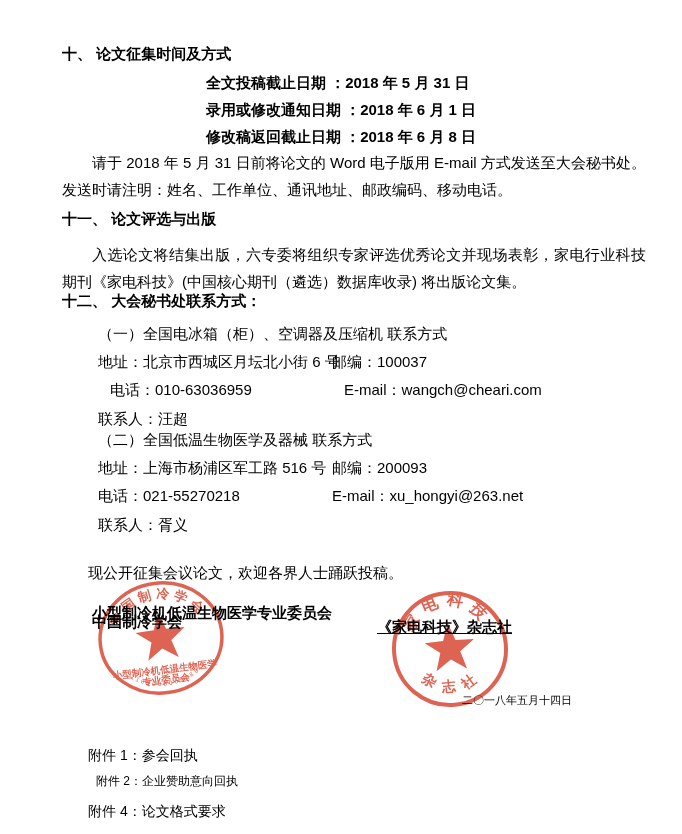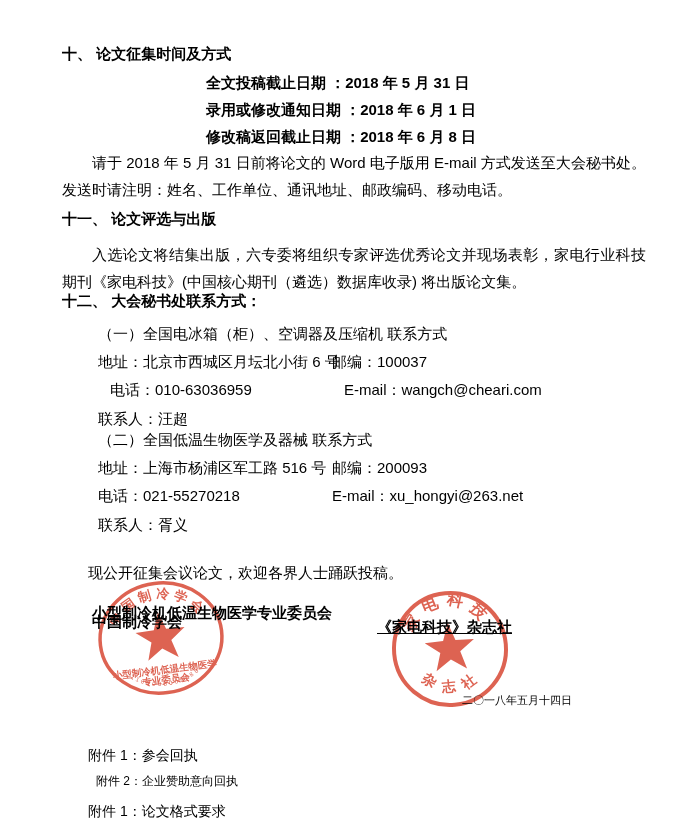--- a/index.html
+++ b/index.html
@@ -61,21 +61,21 @@
 
 <div class="abs" style="left:88px;top:564px;text-align:right;">现公开征集会议论文，欢迎各界人士踊跃投稿。</div>
 
 <div class="abs sig" style="left:92px;top:613px;">中国制冷学会</div>
 <div class="abs sig" style="left:92px;top:604px;">小型制冷机低温生物医学专业委员会</div>
 <div class="abs sig" style="left:377px;top:618px;text-decoration:underline;">《家电科技》杂志社</div>
 <div class="abs" style="left:462px;top:694px;font-size:11px;">二〇一八年五月十四日</div>
 
 <div class="abs" style="left:88px;top:747px;font-size:14px;">附件 1：参会回执</div>
 <div class="abs" style="left:88px;top:775px;font-size:12px;margin-left:8px;">附件 2：企业赞助意向回执</div>
-<div class="abs" style="left:88px;top:803px;font-size:14px;">附件 1：论文格式要求</div>
+<div class="abs" style="left:88px;top:803px;font-size:14px;">附件 4：论文格式要求</div>
 
 <div class="stamp" style="left:94px;top:578px;">
   <svg width="136" height="122" viewBox="0 0 136 122">
     <g transform="rotate(-7 67 60)" fill="#d6402c" stroke="none">
       <ellipse cx="67" cy="60" rx="61" ry="55" fill="none" stroke="#d6402c" stroke-width="3.5"></ellipse>
       <polygon points="67,34 73.2,51.5 91.7,52 77,63.2 82.3,81 67,70.5 51.7,81 57,63.2 42.3,52 60.8,51.5"></polygon>
       <defs>
         <path id="l-top" d="M 27.2 40 A 46 40 0 0 1 106.8 40" fill="none"></path>
         <path id="l-ser" d="M 18.1 80.3 A 54 48 0 0 0 115.9 80.3" fill="none"></path>
       </defs>

